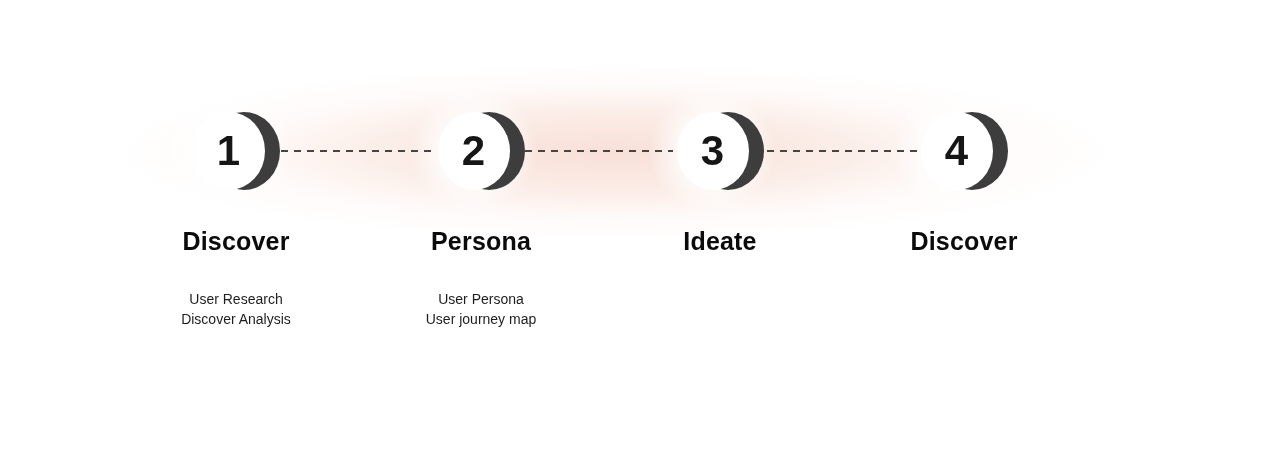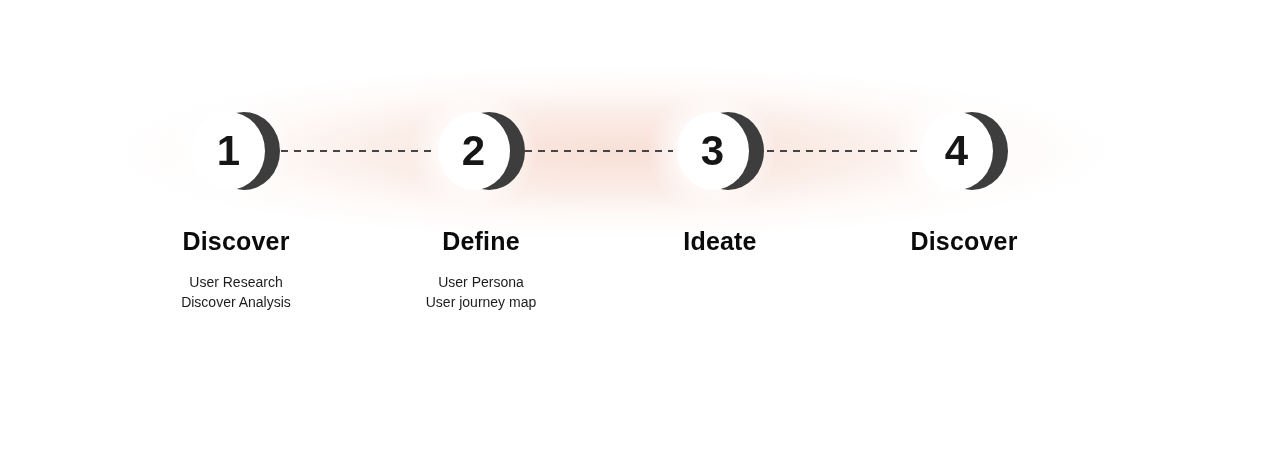--- a/index.html
+++ b/index.html
@@ -70,29 +70,29 @@
     display: flex; align-items: center; justify-content: center;
   }
   .num {
     font-size: 42px;
     font-weight: 700;
     color: #161616;
     line-height: 1;
   }
 
   .title {
-    margin: 36px 0 4px 0;
+    margin: 36px 0 15px 0;
     font-size: 25px;
     line-height: 30px;
     font-weight: 700;
     color: #0b0b0b;
     letter-spacing: 0.2px;
   }
 
-  .items { margin-top: 13px; }
+  .items { margin-top: 19px; }
   .item {
     font-size: 14px;
     line-height: 19.5px;
     font-weight: 400;
     color: #1d1d1d;
   }
 </style>
 </head>
 <body>
 
@@ -117,21 +117,21 @@
     </div>
   </section>
 
   <section class="step s1">
     <div class="moon">
       <div class="moon-dark"></div>
       <div class="moon-light">
         <span class="num">2</span>
       </div>
     </div>
-    <h2 class="title">Define</h2>
+    <h2 class="title">Persona</h2>
     <div class="items">
       <div class="item">User Persona</div>
       <div class="item">User journey map</div>
     </div>
   </section>
 
   <section class="step s2">
     <div class="moon">
       <div class="moon-dark"></div>
       <div class="moon-light">

